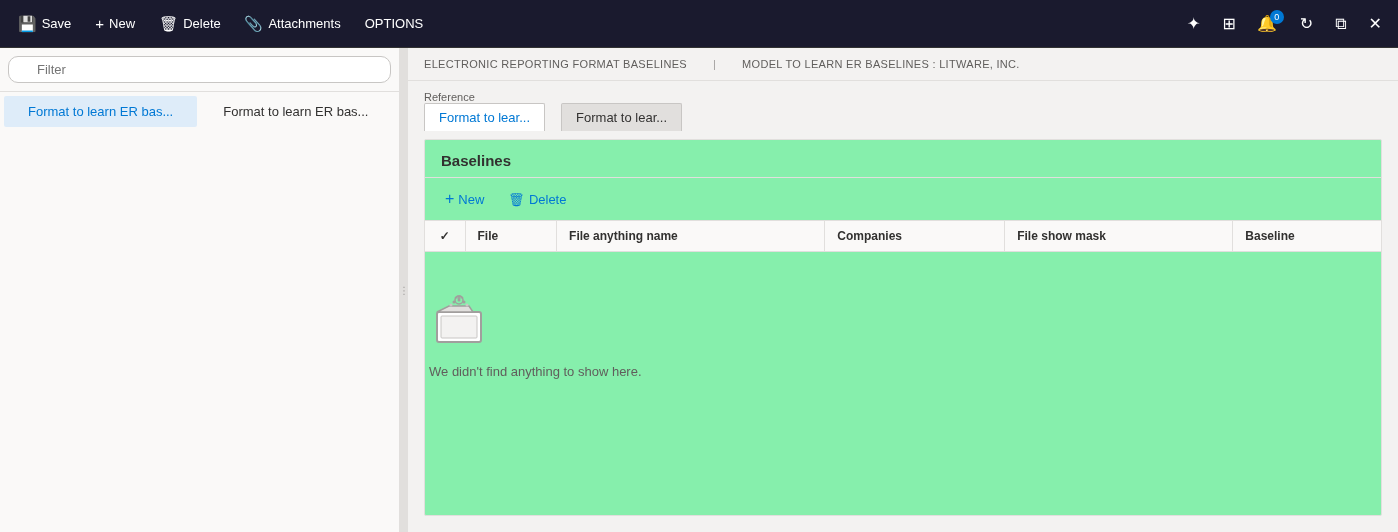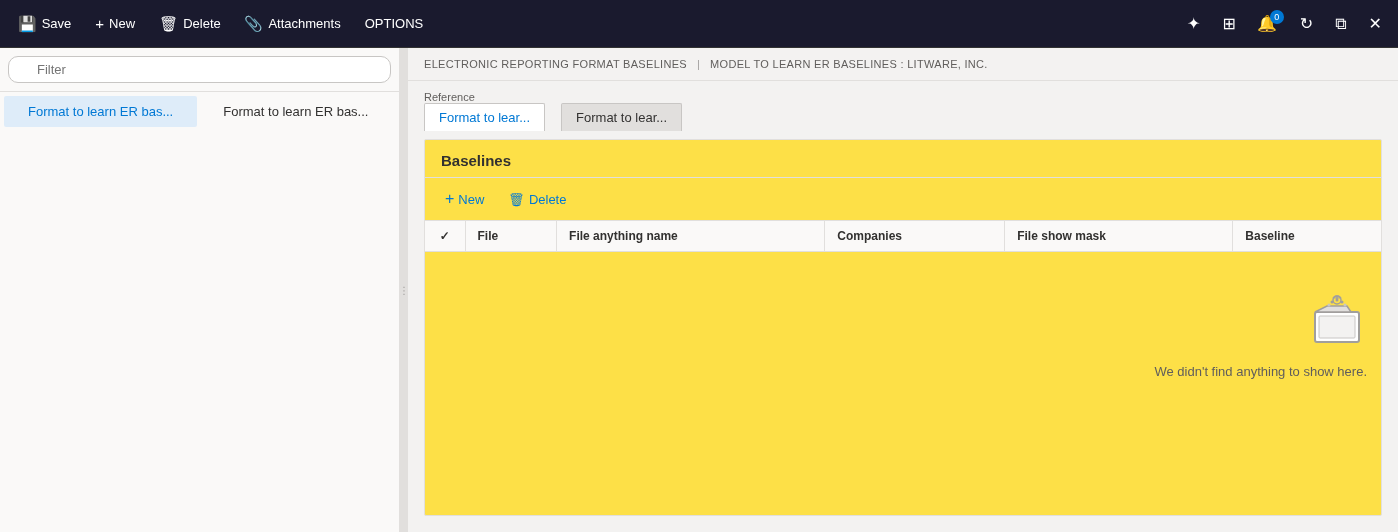--- a/index.html
+++ b/index.html
@@ -129,21 +129,21 @@
       background: #f3f2f1;
       display: flex;
       flex-direction: column;
       overflow: hidden;
     }
     .breadcrumb-bar {
       padding: 10px 16px;
       background: #f3f2f1;
       display: flex;
       align-items: center;
-      gap: 10px;
+      gap: 26px;
       font-size: 11px;
       color: #605e5c;
       text-transform: uppercase;
       letter-spacing: 0.3px;
       border-bottom: 1px solid #e1dfdd;
     }
     .breadcrumb-separator { color: #a19f9d; }
 
     
     .reference-section {
@@ -172,21 +172,21 @@
     .ref-tab.active {
       background: white;
       border-color: #c8c6c4;
       color: #0078d4;
     }
 
     
     .baselines-panel {
       flex: 1;
       margin: 0 16px 16px;
-      background: #fde047;
+      background: #86efac;
       border: 1px solid #e1dfdd;
       border-radius: 2px;
       display: flex;
       flex-direction: column;
     }
     .baselines-header {
       padding: 12px 16px 8px;
       border-bottom: 1px solid #e1dfdd;
     }
     .baselines-title {
@@ -235,23 +235,23 @@
       color: #323130;
       border-right: 1px solid #e1dfdd;
     }
     th.check-col { width: 40px; text-align: center; }
     th:last-child { border-right: none; }
 
     
     .empty-state {
       display: flex;
       flex-direction: column;
-      align-items: flex-end;
+      align-items: flex-start;
       justify-content: center;
-      padding: 40px 14px;
+      padding: 40px 4px;
       flex: 1;
     }
     .empty-icon {
       width: 60px;
       height: 60px;
       margin-bottom: 12px;
       color: #a19f9d;
     }
     .empty-text {
       color: #605e5c;

